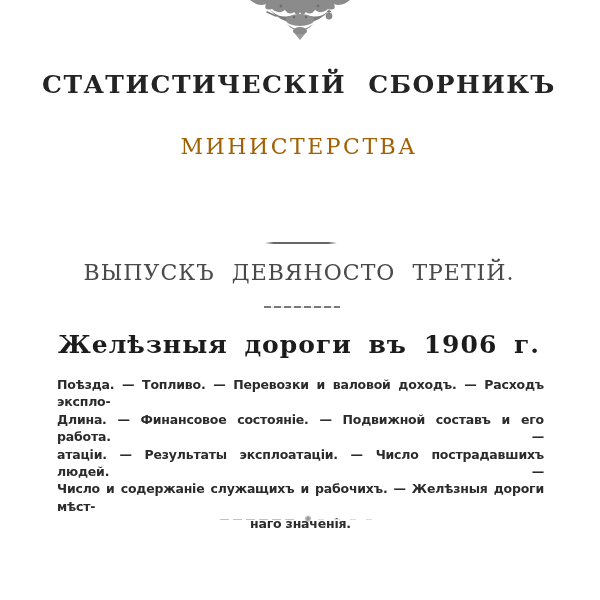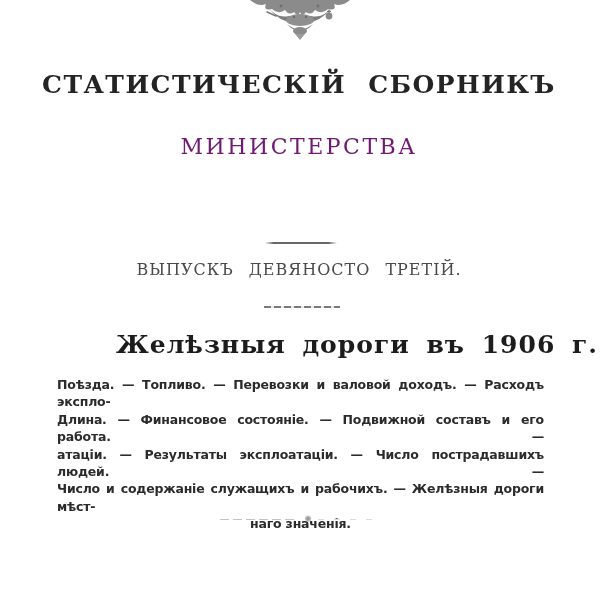--- a/index.html
+++ b/index.html
@@ -30,42 +30,42 @@
     letter-spacing: 1.5px;
     word-spacing: 12px;
     color: #242424;
   }
 
   
   .ministry-1 {
     top: 134px;
     font-size: 22px;
     letter-spacing: 2.5px;
-    color: #701a75;
+    color: #a16207;
   }
 
   
   .ministry-2 {
     top: 176px;
     font-size: 38px;
     letter-spacing: 2px;
     color: #3a3a3a;
   }
 
   .rule-1 {
     position: absolute;
     top: 242px; left: 265px;
     width: 72px; height: 2px;
     background: linear-gradient(90deg, rgba(90,90,90,0) 0%, #676767 12%, #676767 88%, rgba(90,90,90,0) 100%);
   }
 
   
   .issue-line {
     top: 260px;
-    font-size: 16px;
+    font-size: 22px;
     letter-spacing: 1px;
     word-spacing: 9px;
     color: #4a4a4a;
   }
 
   .rule-2 {
     position: absolute;
     top: 306px; left: 264px;
     width: 76px; height: 2px;
     background: repeating-linear-gradient(90deg, #7a7a7a 0 7px, rgba(120,120,120,0.15) 7px 10px);
@@ -73,21 +73,20 @@
 
   
   .volume-title {
     top: 330px;
     font-family: "DejaVu Serif", serif;
     font-weight: bold;
     font-size: 25px;
     letter-spacing: 1px;
     word-spacing: 7px;
     color: #1c1c1c;
-    text-align: right;
   }
 
   
   #contents {
     position: absolute;
     top: 376px; left: 57px;
     width: 487px;
     font-family: "DejaVu Sans", sans-serif;
     font-weight: bold;
     font-size: 12.5px;

